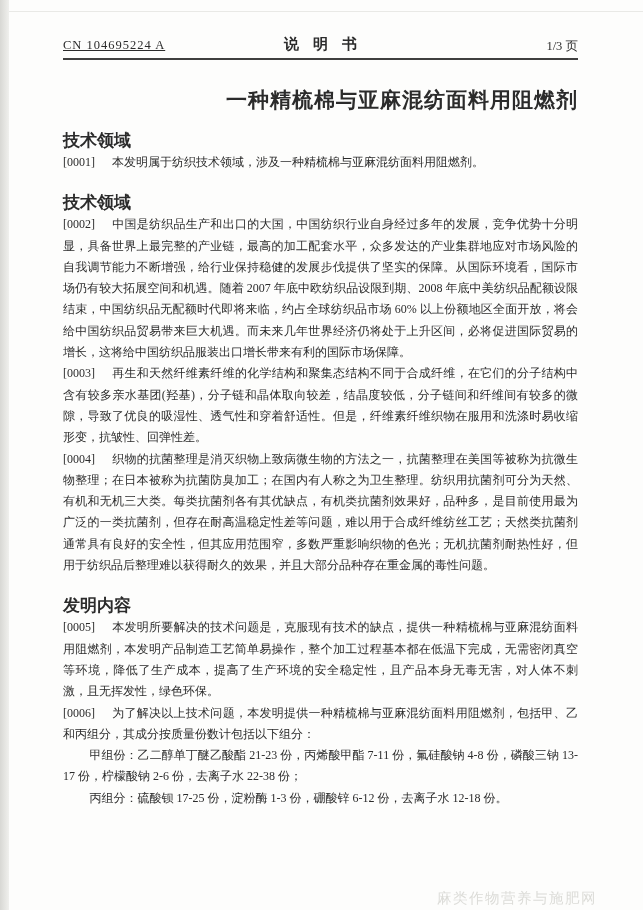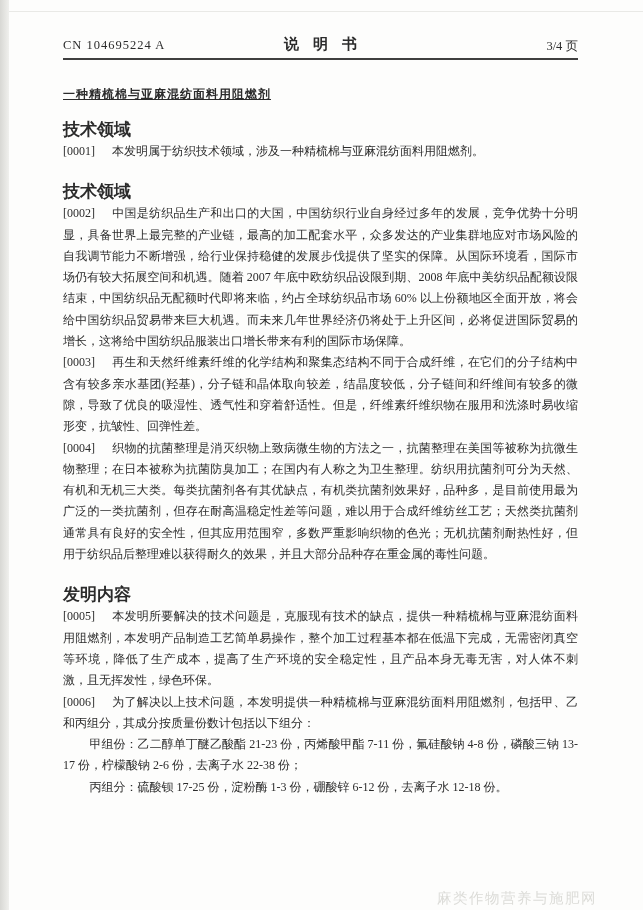--- a/index.html
+++ b/index.html
@@ -15,33 +15,32 @@
   }
   .scan-left{
     position:absolute;left:0;top:0;width:9px;height:910px;
     background:linear-gradient(to right,#d8d8d4,#f0f0ed);
   }
   .scan-top{
     position:absolute;left:9px;top:11px;right:0;height:1px;
     background:#e9e9e6;
   }
   .header{position:relative;height:17px;font-size:12.5px;}
-  .doc-number{letter-spacing:1px;}
+  .doc-number{letter-spacing:1px;text-decoration:underline;}
   .doc-type{
     position:absolute;left:50%;top:-3px;transform:translateX(-50%);
     font-weight:bold;font-size:15px;
     letter-spacing:14px;text-indent:14px;white-space:nowrap;
   }
   .page-indicator{position:absolute;right:0;top:0;}
   .rule{border-bottom:2px solid #3f3f3f;margin-top:3px;}
   .title{
-    margin:26px 0 0;text-align:left;
-    font-size:12px;font-weight:bold;letter-spacing:1px;
+    margin:26px 0 0;text-align:right;
+    font-size:21px;font-weight:bold;letter-spacing:1px;
     font-family:"Liberation Sans","DejaVu Sans",sans-serif;
-    text-decoration:underline;
   }
   .section-heading{
     margin:18px 0 0;font-size:17px;font-weight:bold;
     font-family:"Liberation Sans","DejaVu Sans",sans-serif;
   }
   .section-heading.first{margin-top:15px;}
   .para{
     margin:0;font-size:12px;line-height:21.3px;
     text-align:justify;
   }
@@ -58,21 +57,21 @@
 </head>
 <body>
 
 <div class="page">
   <div class="scan-left"></div>
   <div class="scan-top"></div>
 
   <div class="header">
     <span class="doc-number">CN 104695224 A</span>
     <span class="doc-type">说明书</span>
-    <span class="page-indicator">3/4 页</span>
+    <span class="page-indicator">1/3 页</span>
   </div>
   <div class="rule"></div>
 
   <h1 class="title">一种精梳棉与亚麻混纺面料用阻燃剂</h1>
 
   <h2 class="section-heading first">技术领域</h2>
   <p class="para"><span class="pnum">[0001]</span><span>本发明属于纺织技术领域，涉及一种精梳棉与亚麻混纺面料用阻燃剂。</span></p>
 
   <h2 class="section-heading">技术领域</h2>
   <p class="para"><span class="pnum">[0002]</span><span>中国是纺织品生产和出口的大国，中国纺织行业自身经过多年的发展，竞争优势十分明显，具备世界上最完整的产业链，最高的加工配套水平，众多发达的产业集群地应对市场风险的自我调节能力不断增强，给行业保持稳健的发展步伐提供了坚实的保障。从国际环境看，国际市场仍有较大拓展空间和机遇。随着 2007 年底中欧纺织品设限到期、2008 年底中美纺织品配额设限结束，中国纺织品无配额时代即将来临，约占全球纺织品市场 60% 以上份额地区全面开放，将会给中国纺织品贸易带来巨大机遇。而未来几年世界经济仍将处于上升区间，必将促进国际贸易的增长，这将给中国纺织品服装出口增长带来有利的国际市场保障。</span></p>

